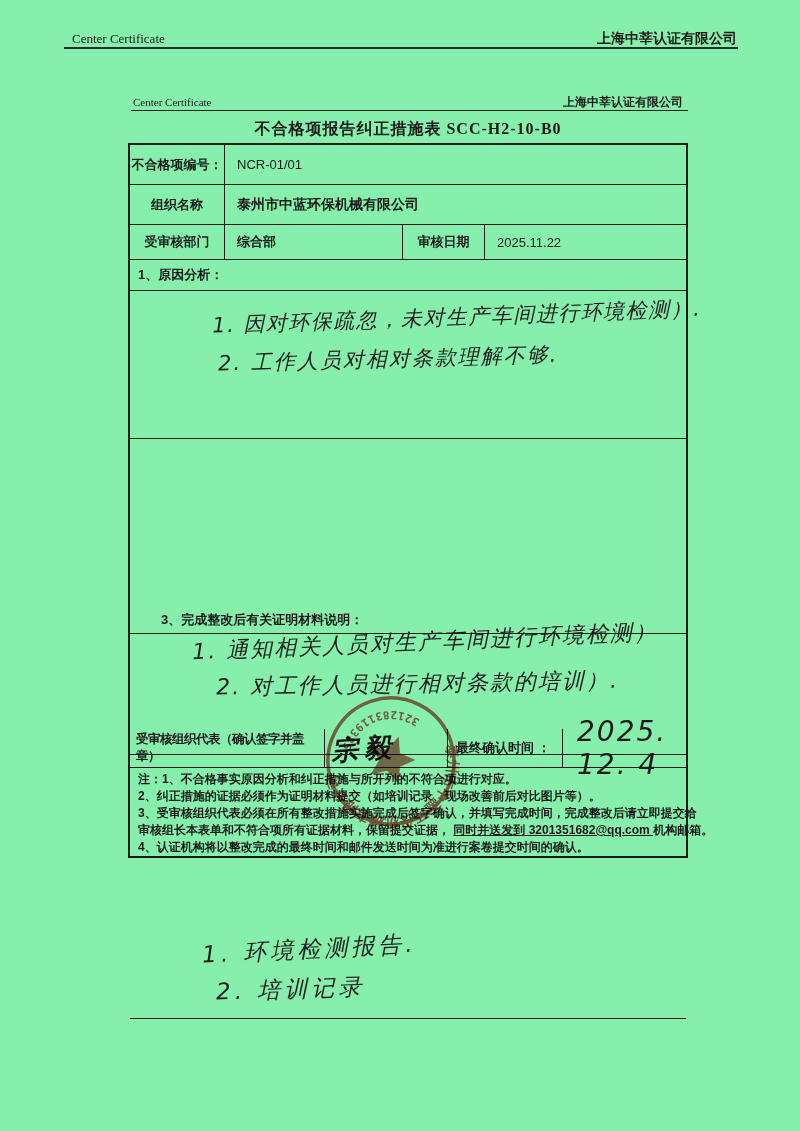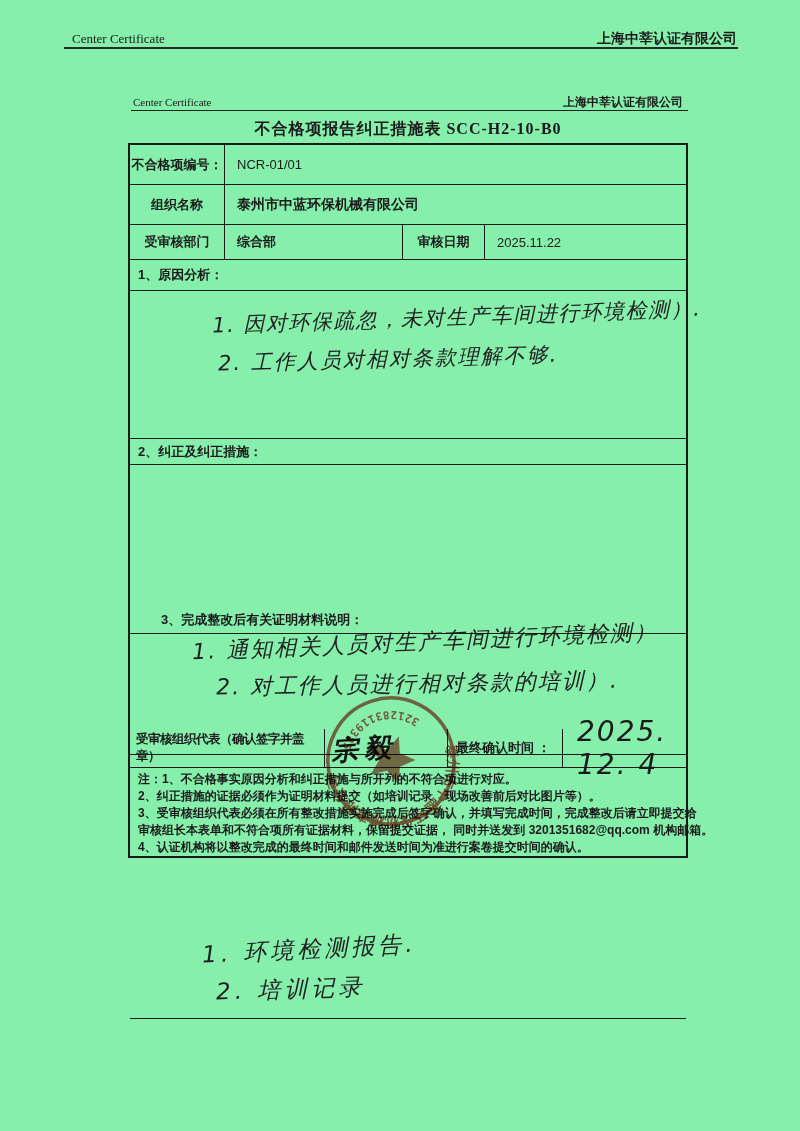--- a/index.html
+++ b/index.html
@@ -42,21 +42,21 @@
   .signature{position:absolute;left:6px;top:2px;font-style:italic;font-weight:bold;font-size:27px;
       letter-spacing:6px;color:#141414;transform:rotate(-4deg);font-family:"DejaVu Sans",sans-serif;}
   .date-hw{padding-left:14px;font-style:italic;font-size:28px;letter-spacing:2px;
       font-family:"DejaVu Sans",sans-serif;}
   .confirm-lab{justify-content:flex-start;padding-left:8px;font-weight:bold;font-size:13px;}
   .rep-lab{justify-content:flex-start;padding-left:6px;font-weight:bold;font-size:12.5px;letter-spacing:-0.5px;}
   
   .notes{flex-direction:column;align-items:flex-start;justify-content:flex-start;
       padding:3px 8px;font-weight:bold;font-size:12px;line-height:17px;}
   .notes div{white-space:nowrap;}
-  .u{}
+  .u{text-decoration:underline;}
   
   .stamp{left:320px;top:690px;width:142px;height:142px;mix-blend-mode:multiply;opacity:.9;z-index:5;}
 </style>
 </head>
 <body>
 
 <div class="page">
 
   <div class="abs outer-head-left">Center Certificate</div>
   <div class="abs outer-head-right">上海中莘认证有限公司</div>
@@ -89,23 +89,20 @@
 
     <div class="row" style="top:115px;height:31px;">
       <div class="cell sec-head" style="flex:1;">1、原因分析：</div>
     </div>
 
     <div class="row hw-area" style="top:146px;height:148px;">
       <div class="hw hw-r1a">1. 因对环保疏忽，未对生产车间进行环境检测）.</div>
       <div class="hw hw-r1b">2. 工作人员对相对条款理解不够.</div>
     </div>
 
-    <div class="row" style="top:294px;height:26px;">
-      <div class="cell sec-head" style="flex:1;">2、纠正及纠正措施：</div>
-    </div>
 
     <div class="row hw-area" style="top:320px;height:142px;">
       <div class="hw hw-r2a">1. 通知相关人员对生产车间进行环境检测）</div>
       <div class="hw hw-r2b">2. 对工作人员进行相对条款的培训）.</div>
     </div>
 
     <div class="row" style="top:462px;height:27px;">
       <div class="cell sec-head" style="flex:1;margin-left:23px;">3、完成整改后有关证明材料说明：</div>
     </div>
 

